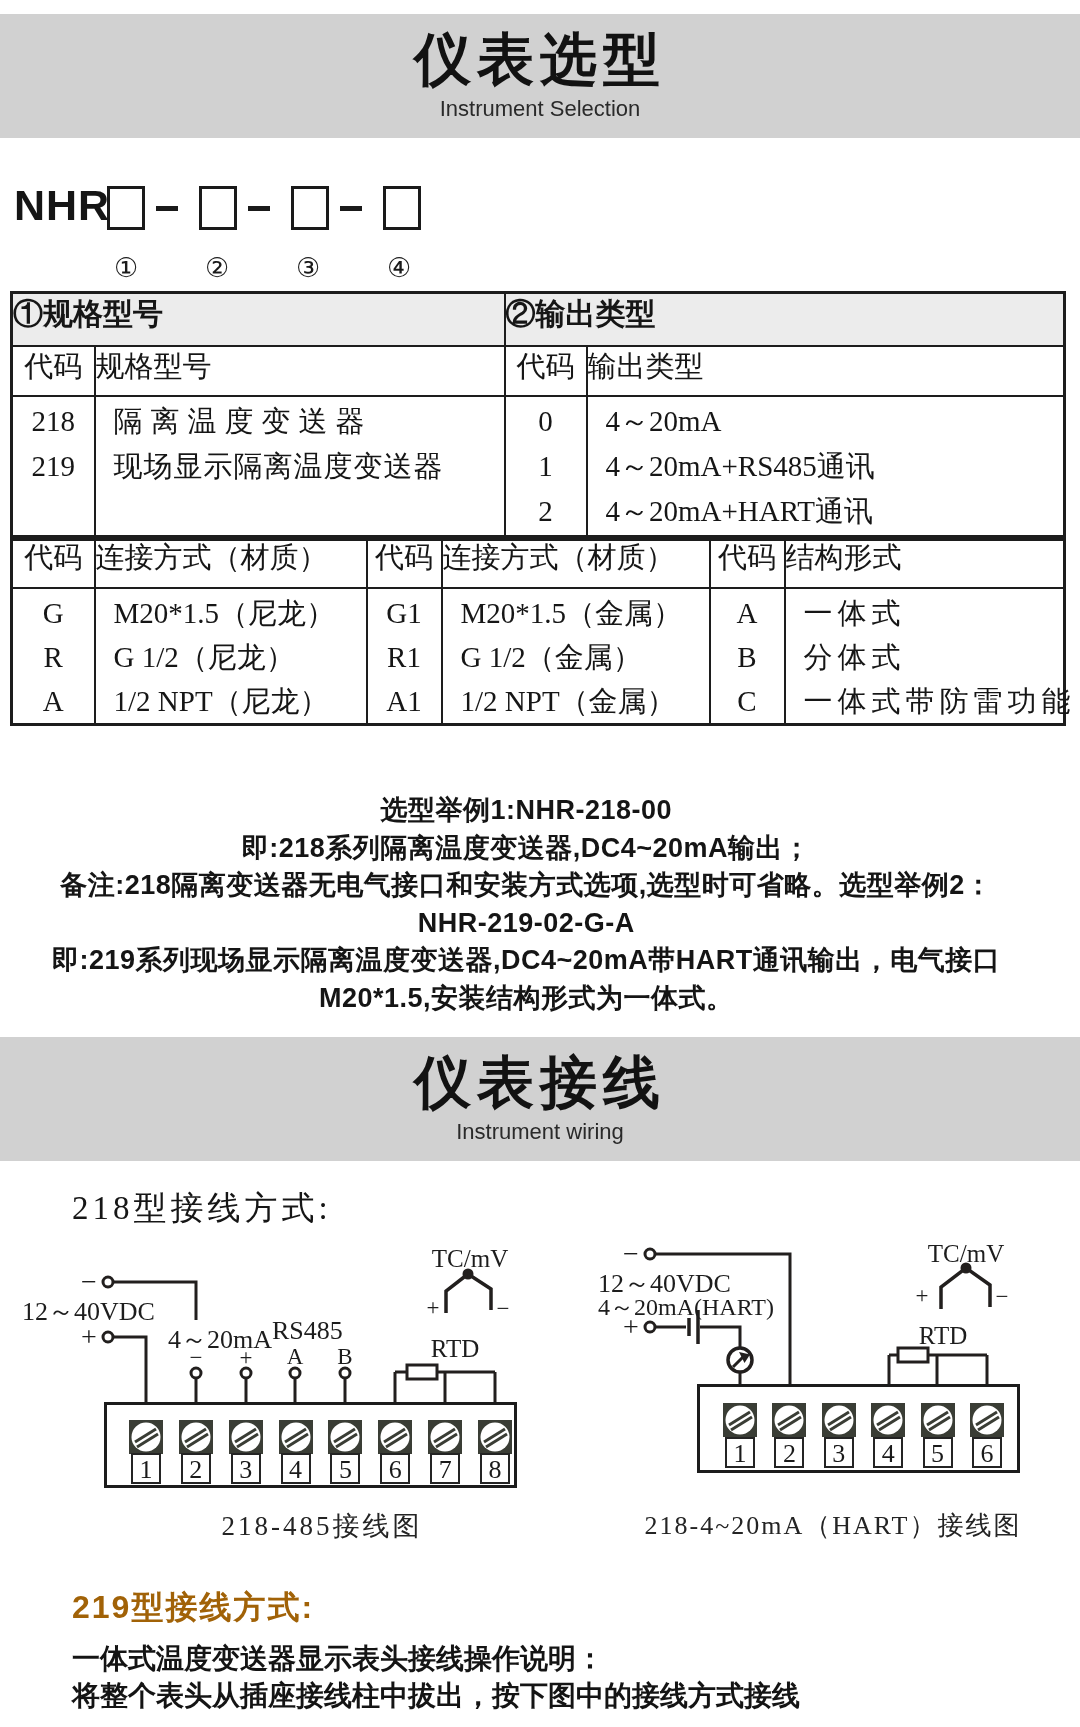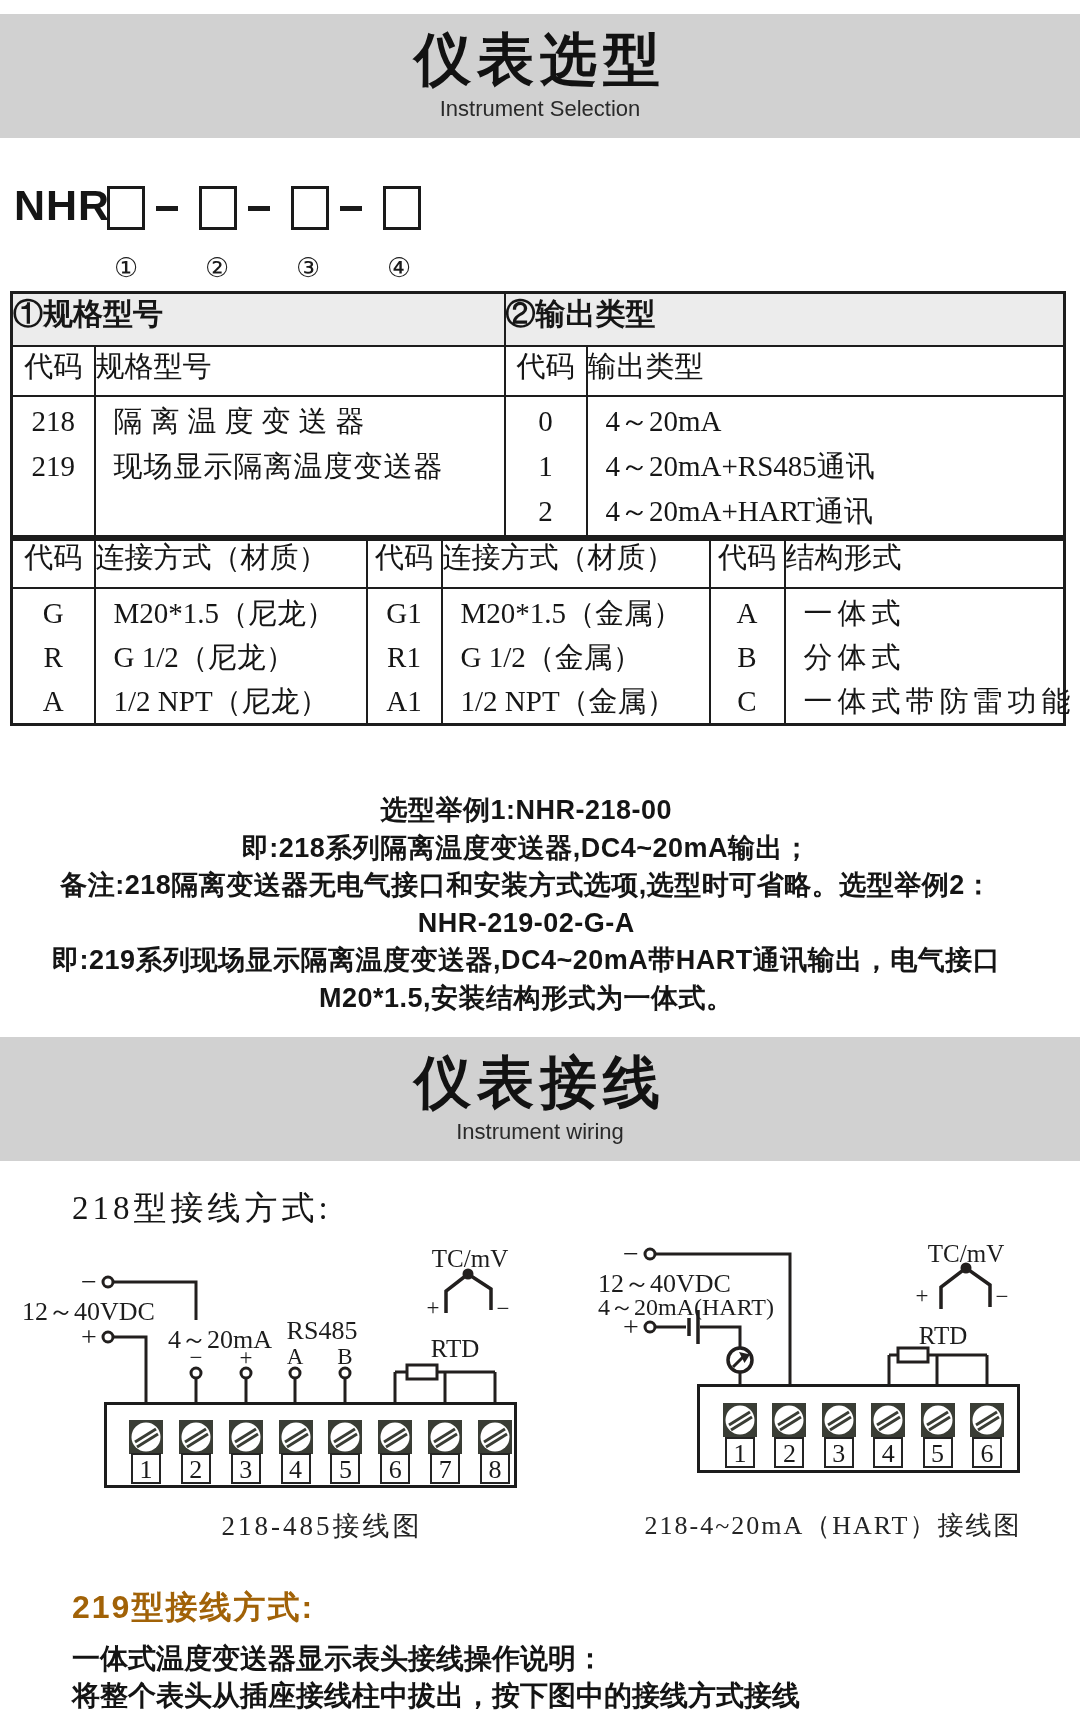--- a/index.html
+++ b/index.html
@@ -266,21 +266,21 @@
       <path class="wire" d="M740 1386 V1404 M790 1386 V1404 M889 1386 V1404 M937 1386 V1404 M987 1386 V1404"></path>
     </g>
   </svg>
 
   <div class="dlabel sign" style="left:75px;top:1266px;">−</div>
   <div class="dlabel" style="left:22px;top:1294px;font-size:26px;">12～40VDC</div>
   <div class="dlabel sign" style="left:75px;top:1321px;">+</div>
   <div class="dlabel" style="left:165px;top:1322px;width:110px;text-align:center;font-size:26px;">4～20mA</div>
   <div class="dlabel sign-sm" style="left:182px;top:1345px;">−</div>
   <div class="dlabel sign-sm" style="left:232px;top:1345px;">+</div>
-  <div class="dlabel" style="left:272px;top:1316px;width:100px;text-align:center;font-size:26px;">RS485</div>
+  <div class="dlabel" style="left:272px;top:1316px;width:100px;text-align:left;font-size:26px;">RS485</div>
   <div class="dlabel sign-sm" style="left:281px;top:1344px;">A</div>
   <div class="dlabel sign-sm" style="left:331px;top:1344px;">B</div>
   <div class="dlabel" style="left:420px;top:1335px;width:70px;text-align:center;font-size:25px;">RTD</div>
   <div class="dlabel" style="left:425px;top:1245px;width:90px;text-align:center;font-size:25px;">TC/mV</div>
   <div class="dlabel sign-sm" style="left:419px;top:1295px;">+</div>
   <div class="dlabel sign-sm" style="left:489px;top:1296px;">−</div>
 
   <div class="dlabel sign" style="left:617px;top:1238px;">−</div>
   <div class="dlabel" style="left:598px;top:1266px;font-size:26px;">12～40VDC</div>
   <div class="dlabel" style="left:598px;top:1291px;font-size:24px;">4～20mA(HART)</div>

